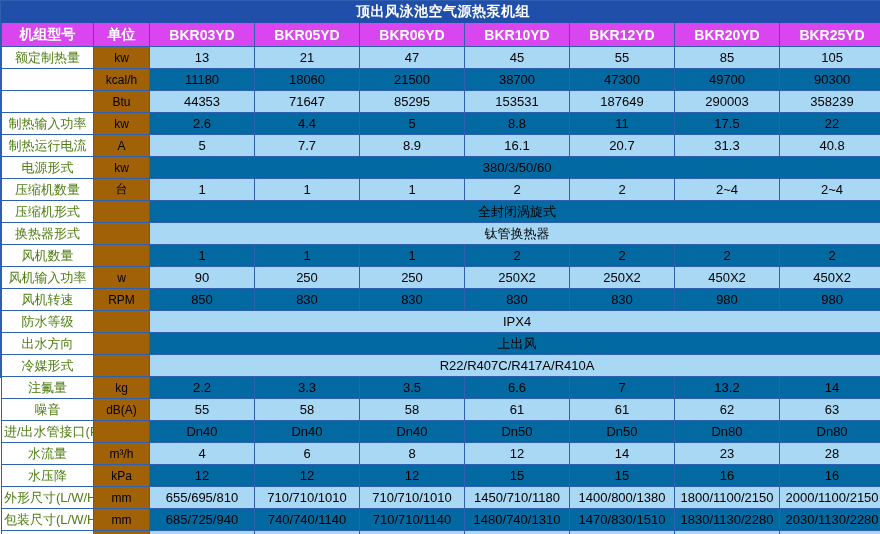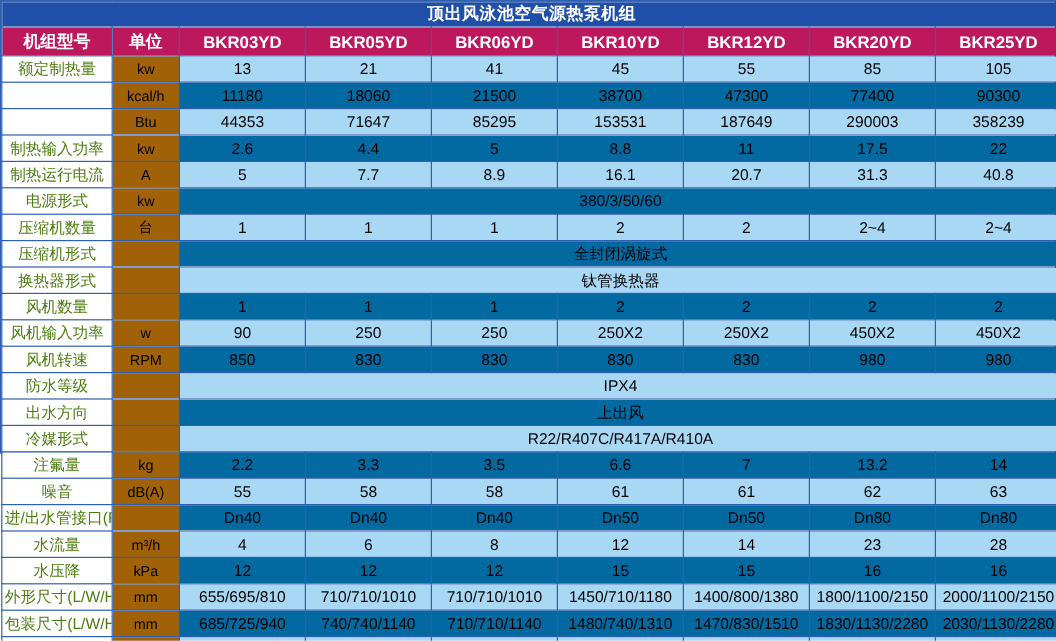--- a/index.html
+++ b/index.html
@@ -35,21 +35,21 @@
   .title{
     background:#1f4fa8;
     color:#ffffff;
     font-weight:bold;
     font-size:14px;
     height:20px;
     border:1px solid #1f4fa8;
     letter-spacing:0.5px;
   }
   .hdr{
-    background:#be185d;
+    background:#d946ef;
     color:#ffffff;
     font-weight:bold;
     font-size:14px;
     height:23px;
   }
   .lbl{
     background:#ffffff;
     color:#4d7c0f;
     font-size:13px;
   }
@@ -101,35 +101,35 @@
         <td class="hdr">BKR10YD</td>
         <td class="hdr">BKR12YD</td>
         <td class="hdr">BKR20YD</td>
         <td class="hdr">BKR25YD</td>
       </tr>
     <tr>
           <td class="lbl">额定制热量</td>
           <td class="unit">kw</td>
           <td class="blue">13</td>
           <td class="blue">21</td>
-          <td class="blue">41</td>
+          <td class="blue">47</td>
           <td class="blue">45</td>
           <td class="blue">55</td>
           <td class="blue">85</td>
           <td class="blue">105</td>
         </tr>
         <tr>
           <td class="lbl"></td>
           <td class="unit">kcal/h</td>
           <td class="white">11180</td>
           <td class="white">18060</td>
           <td class="white">21500</td>
           <td class="white">38700</td>
           <td class="white">47300</td>
-          <td class="white">77400</td>
+          <td class="white">49700</td>
           <td class="white">90300</td>
         </tr>
         <tr>
           <td class="lbl"></td>
           <td class="unit">Btu</td>
           <td class="blue">44353</td>
           <td class="blue">71647</td>
           <td class="blue">85295</td>
           <td class="blue">153531</td>
           <td class="blue">187649</td>

